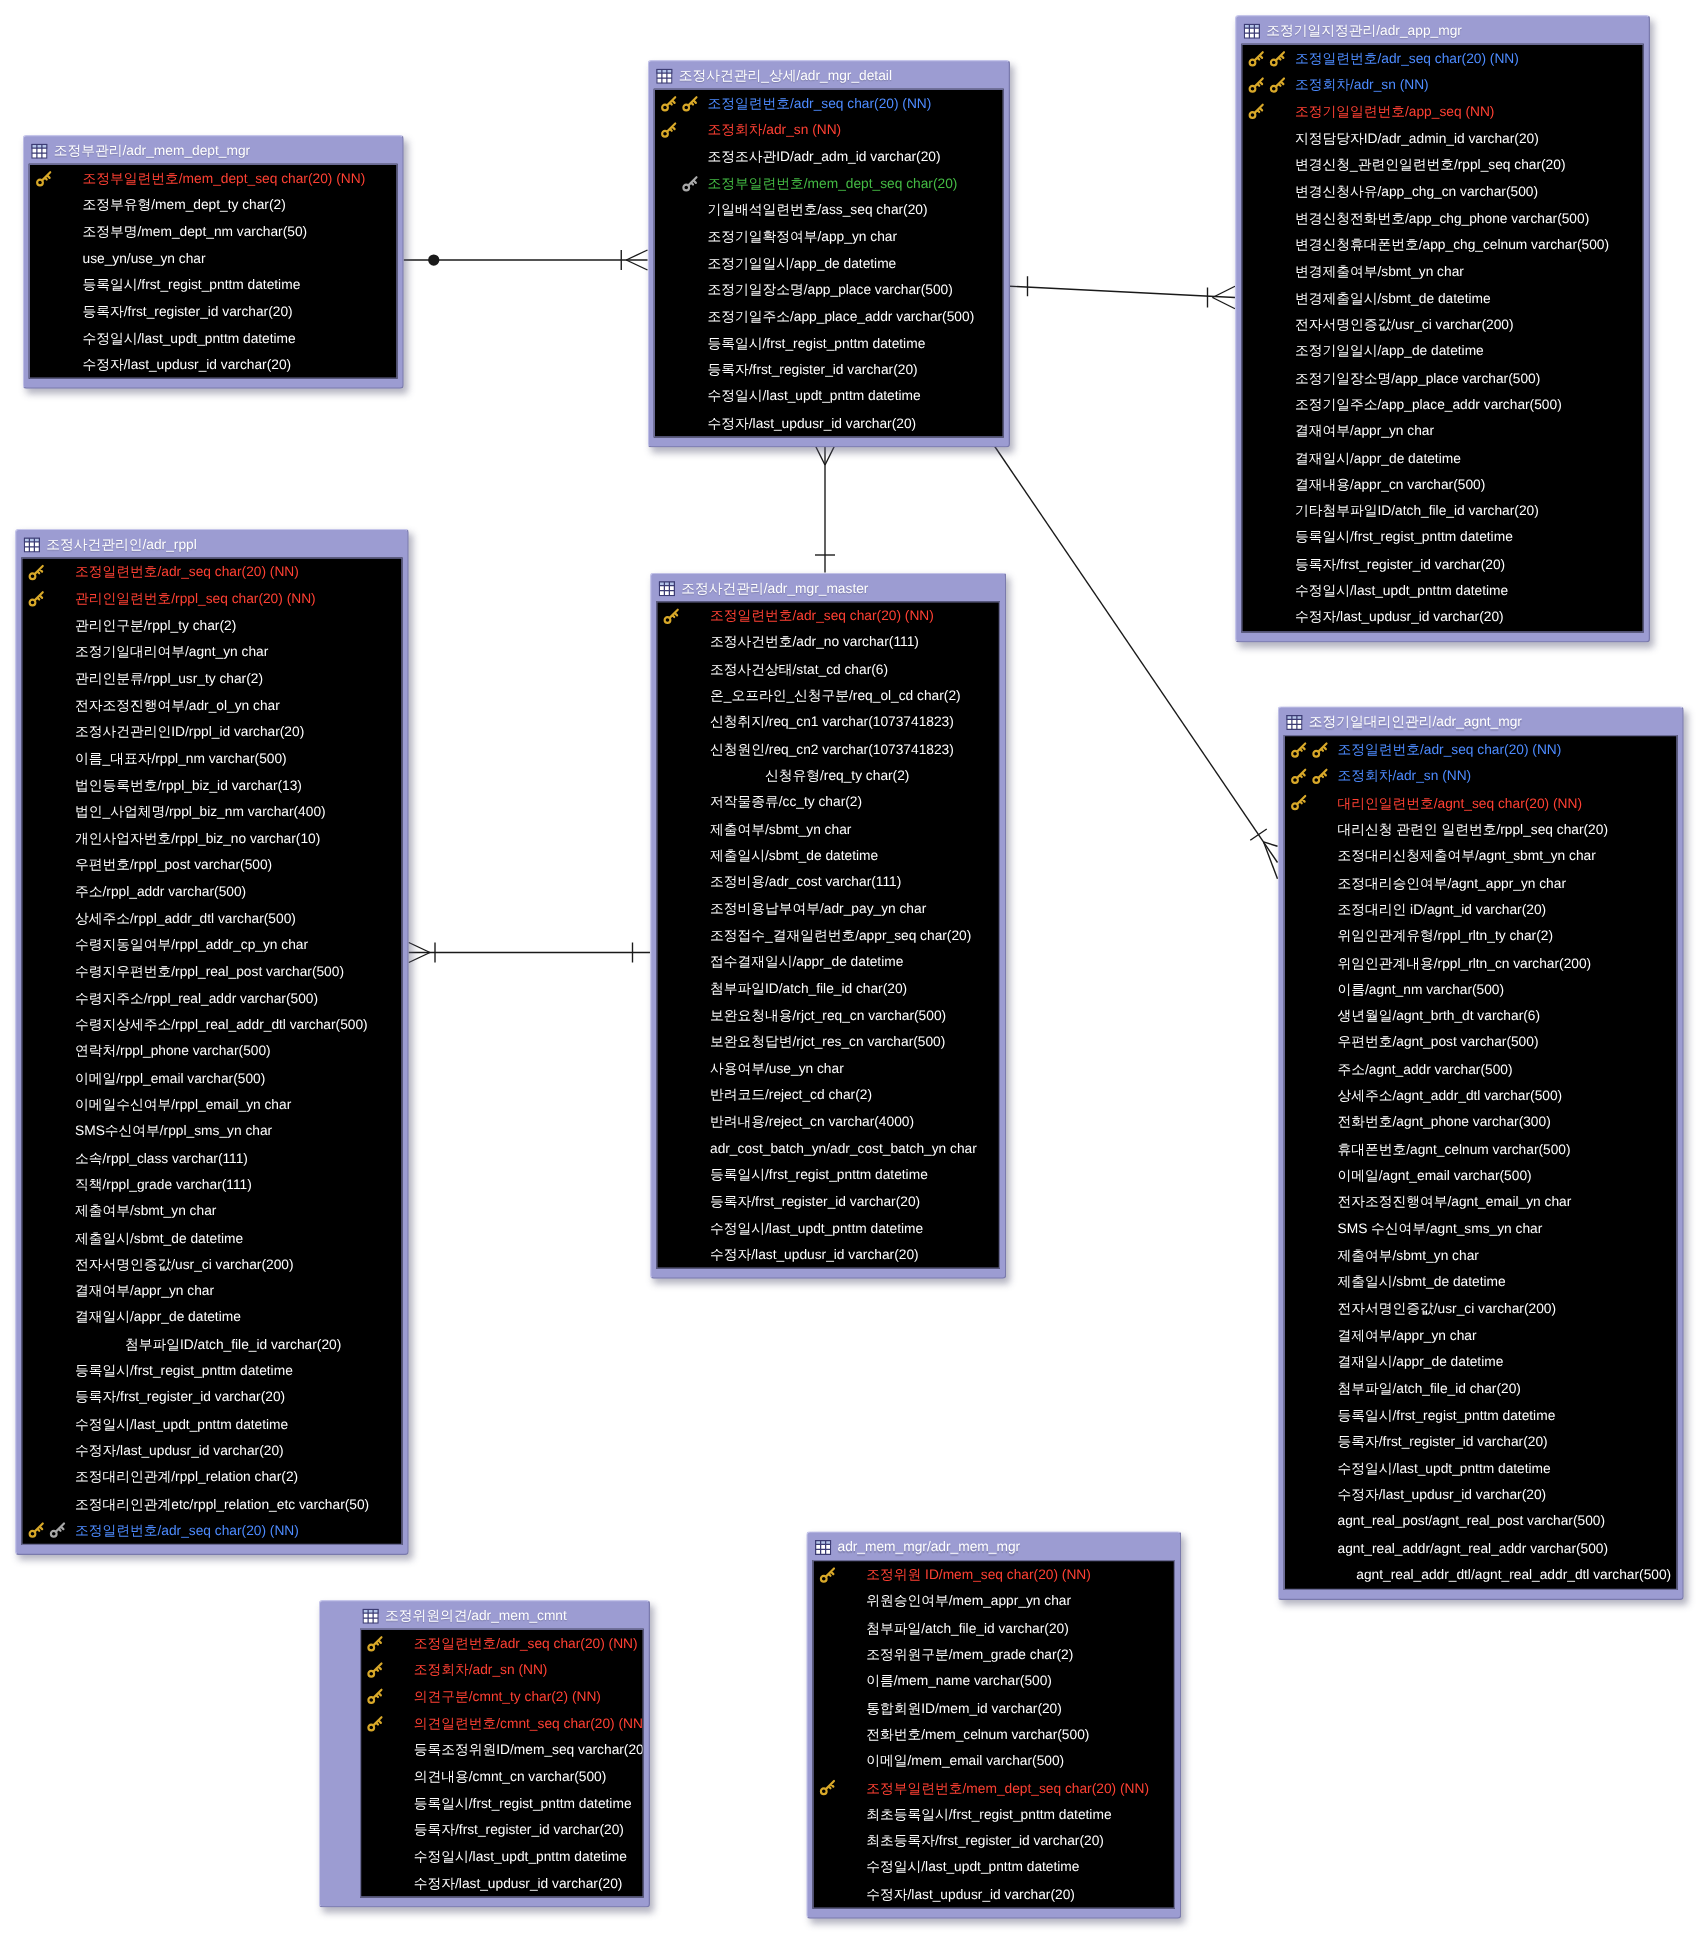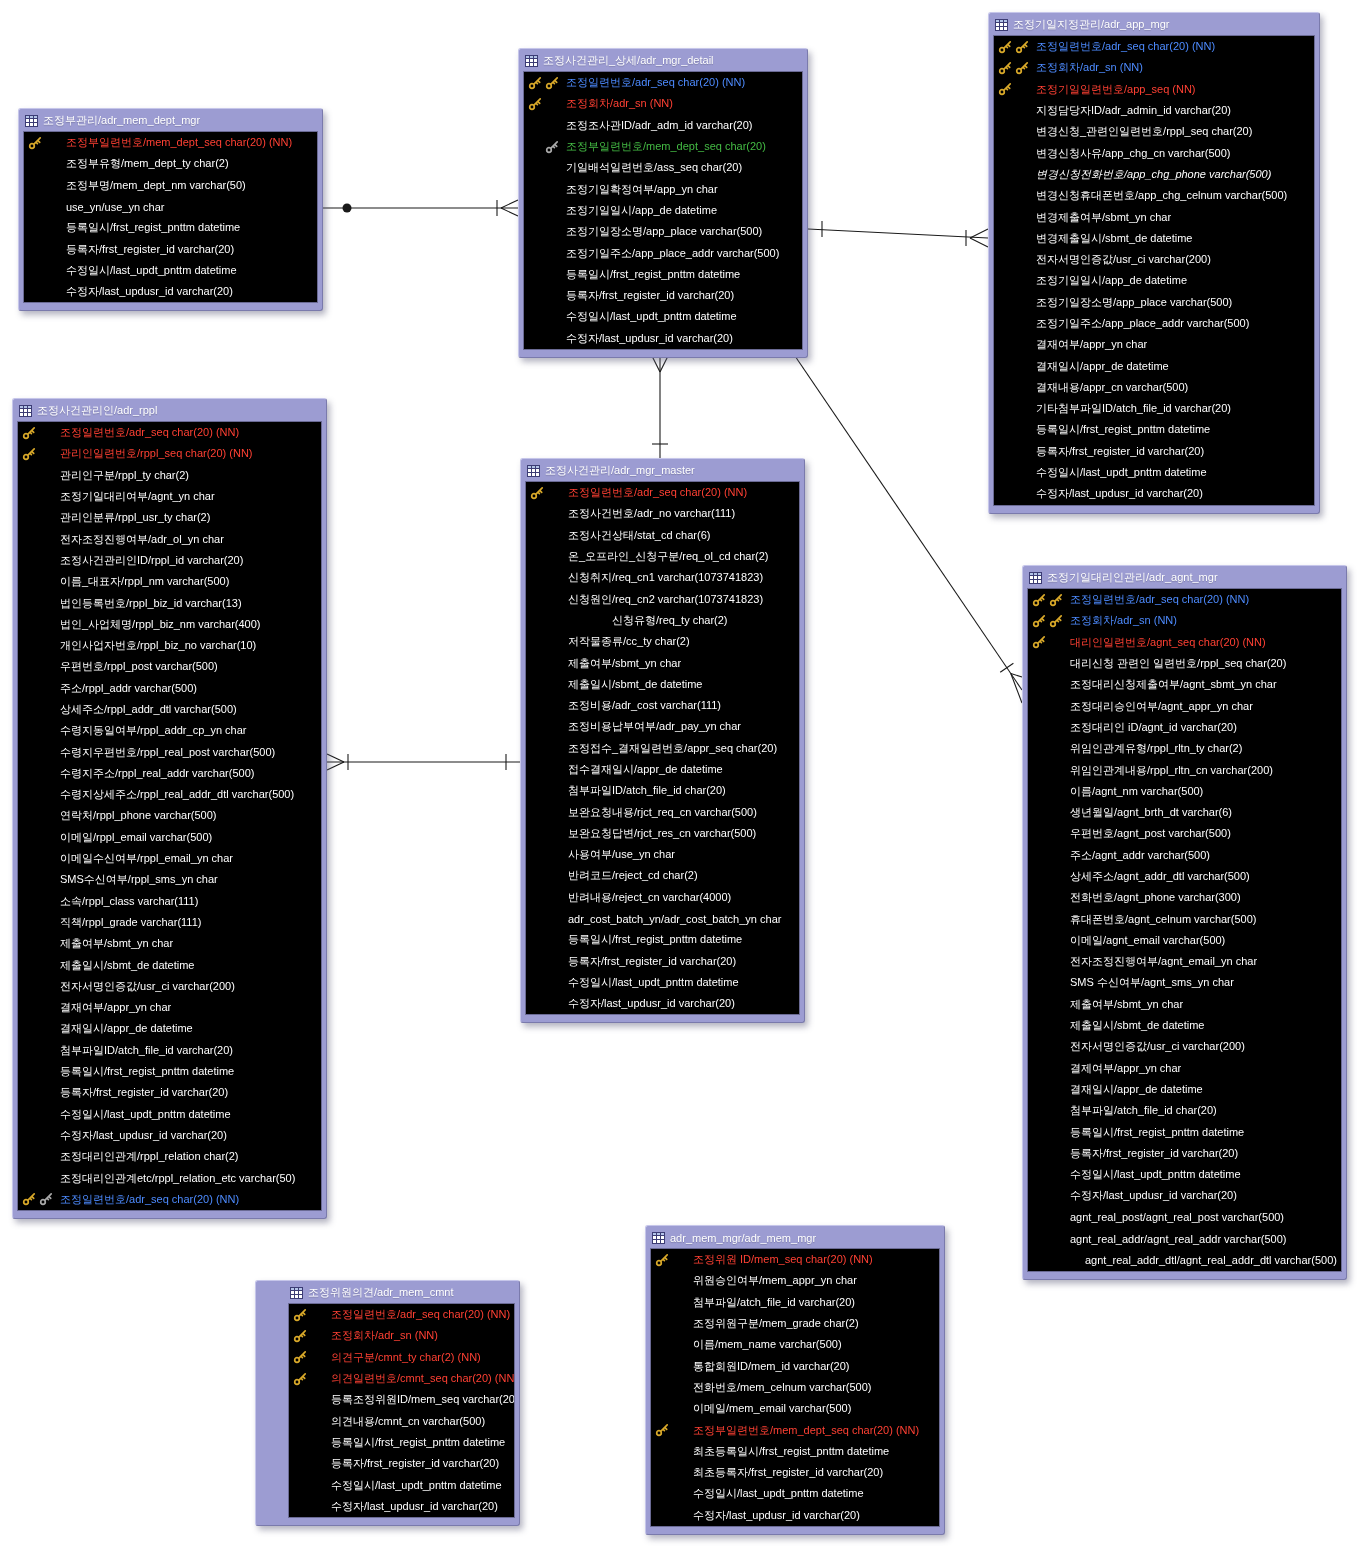--- a/index.html
+++ b/index.html
@@ -297,21 +297,21 @@
         <div class="col-row">
           <span class="key-gutter"></span>
           <span class="col-text" style="color: rgb(255, 255, 255);">변경신청_관련인일련번호/rppl_seq char(20)</span>
         </div>
         <div class="col-row">
           <span class="key-gutter"></span>
           <span class="col-text" style="color: rgb(255, 255, 255);">변경신청사유/app_chg_cn varchar(500)</span>
         </div>
         <div class="col-row">
           <span class="key-gutter"></span>
-          <span class="col-text" style="color: rgb(255, 255, 255); font-style: italic;">변경신청전화번호/app_chg_phone varchar(500)</span>
+          <span class="col-text" style="color: rgb(255, 255, 255);">변경신청전화번호/app_chg_phone varchar(500)</span>
         </div>
         <div class="col-row">
           <span class="key-gutter"></span>
           <span class="col-text" style="color: rgb(255, 255, 255);">변경신청휴대폰번호/app_chg_celnum varchar(500)</span>
         </div>
         <div class="col-row">
           <span class="key-gutter"></span>
           <span class="col-text" style="color: rgb(255, 255, 255);">변경제출여부/sbmt_yn char</span>
         </div>
         <div class="col-row">
@@ -361,21 +361,21 @@
         <div class="col-row">
           <span class="key-gutter"></span>
           <span class="col-text" style="color: rgb(255, 255, 255);">수정일시/last_updt_pnttm datetime</span>
         </div>
         <div class="col-row">
           <span class="key-gutter"></span>
           <span class="col-text" style="color: rgb(255, 255, 255);">수정자/last_updusr_id varchar(20)</span>
         </div>
       </div>
     </div>
-    <div class="entity" style="left: 12px; top: 398px; width: 315px; background: rgb(156, 156, 210);">
+    <div class="entity" style="left: 12px; top: 423px; width: 315px; background: rgb(156, 156, 210);">
       <div class="entity-header">
         <span class="table-icon">
           <svg width="13" height="12" viewBox="0 0 13 12">
             <rect x="0.5" y="0.5" width="12" height="11" fill="#ffffff" stroke="#3c3c74"></rect>
             <rect x="0.5" y="0.5" width="12" height="3" fill="#b4c4e8" stroke="#3c3c74"></rect>
             <path d="M4.5 0.5 V11.5 M8.5 0.5 V11.5 M0.5 7.5 H12.5" stroke="#3c3c74" fill="none"></path>
           </svg>
         </span>
         <span class="entity-title" style="color: rgb(255, 255, 255);">조정사건관리인/adr_rppl</span>
       </div>
@@ -509,21 +509,21 @@
         <div class="col-row">
           <span class="key-gutter"></span>
           <span class="col-text" style="color: rgb(255, 255, 255);">결재여부/appr_yn char</span>
         </div>
         <div class="col-row">
           <span class="key-gutter"></span>
           <span class="col-text" style="color: rgb(255, 255, 255);">결재일시/appr_de datetime</span>
         </div>
         <div class="col-row">
           <span class="key-gutter"></span>
-          <span class="col-text" style="color: rgb(255, 255, 255);">첨부파일ID/atch_file_id varchar(20)</span>
+          <span class="col-text" style="color: rgb(255, 255, 255); margin-left: 40px;">첨부파일ID/atch_file_id varchar(20)</span>
         </div>
         <div class="col-row">
           <span class="key-gutter"></span>
           <span class="col-text" style="color: rgb(255, 255, 255);">등록일시/frst_regist_pnttm datetime</span>
         </div>
         <div class="col-row">
           <span class="key-gutter"></span>
           <span class="col-text" style="color: rgb(255, 255, 255);">등록자/frst_register_id varchar(20)</span>
         </div>
         <div class="col-row">

